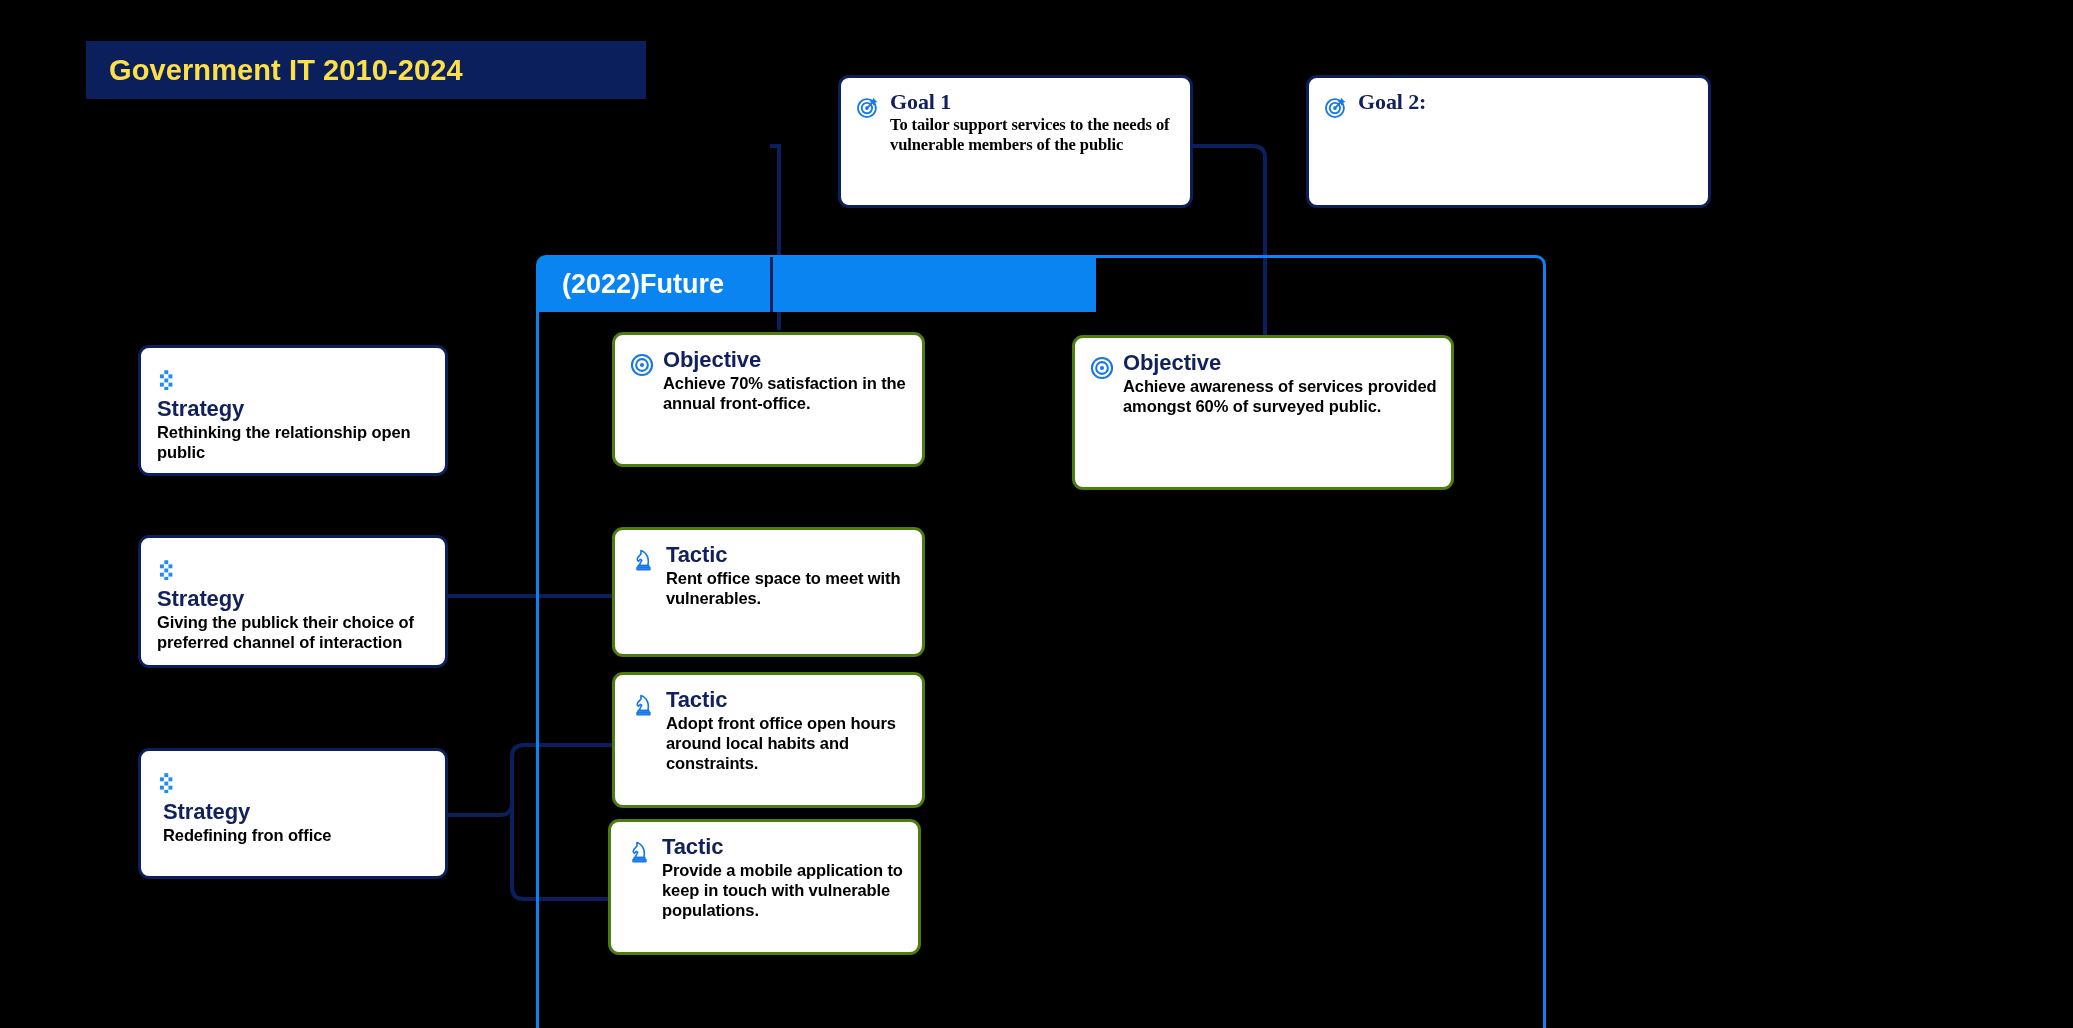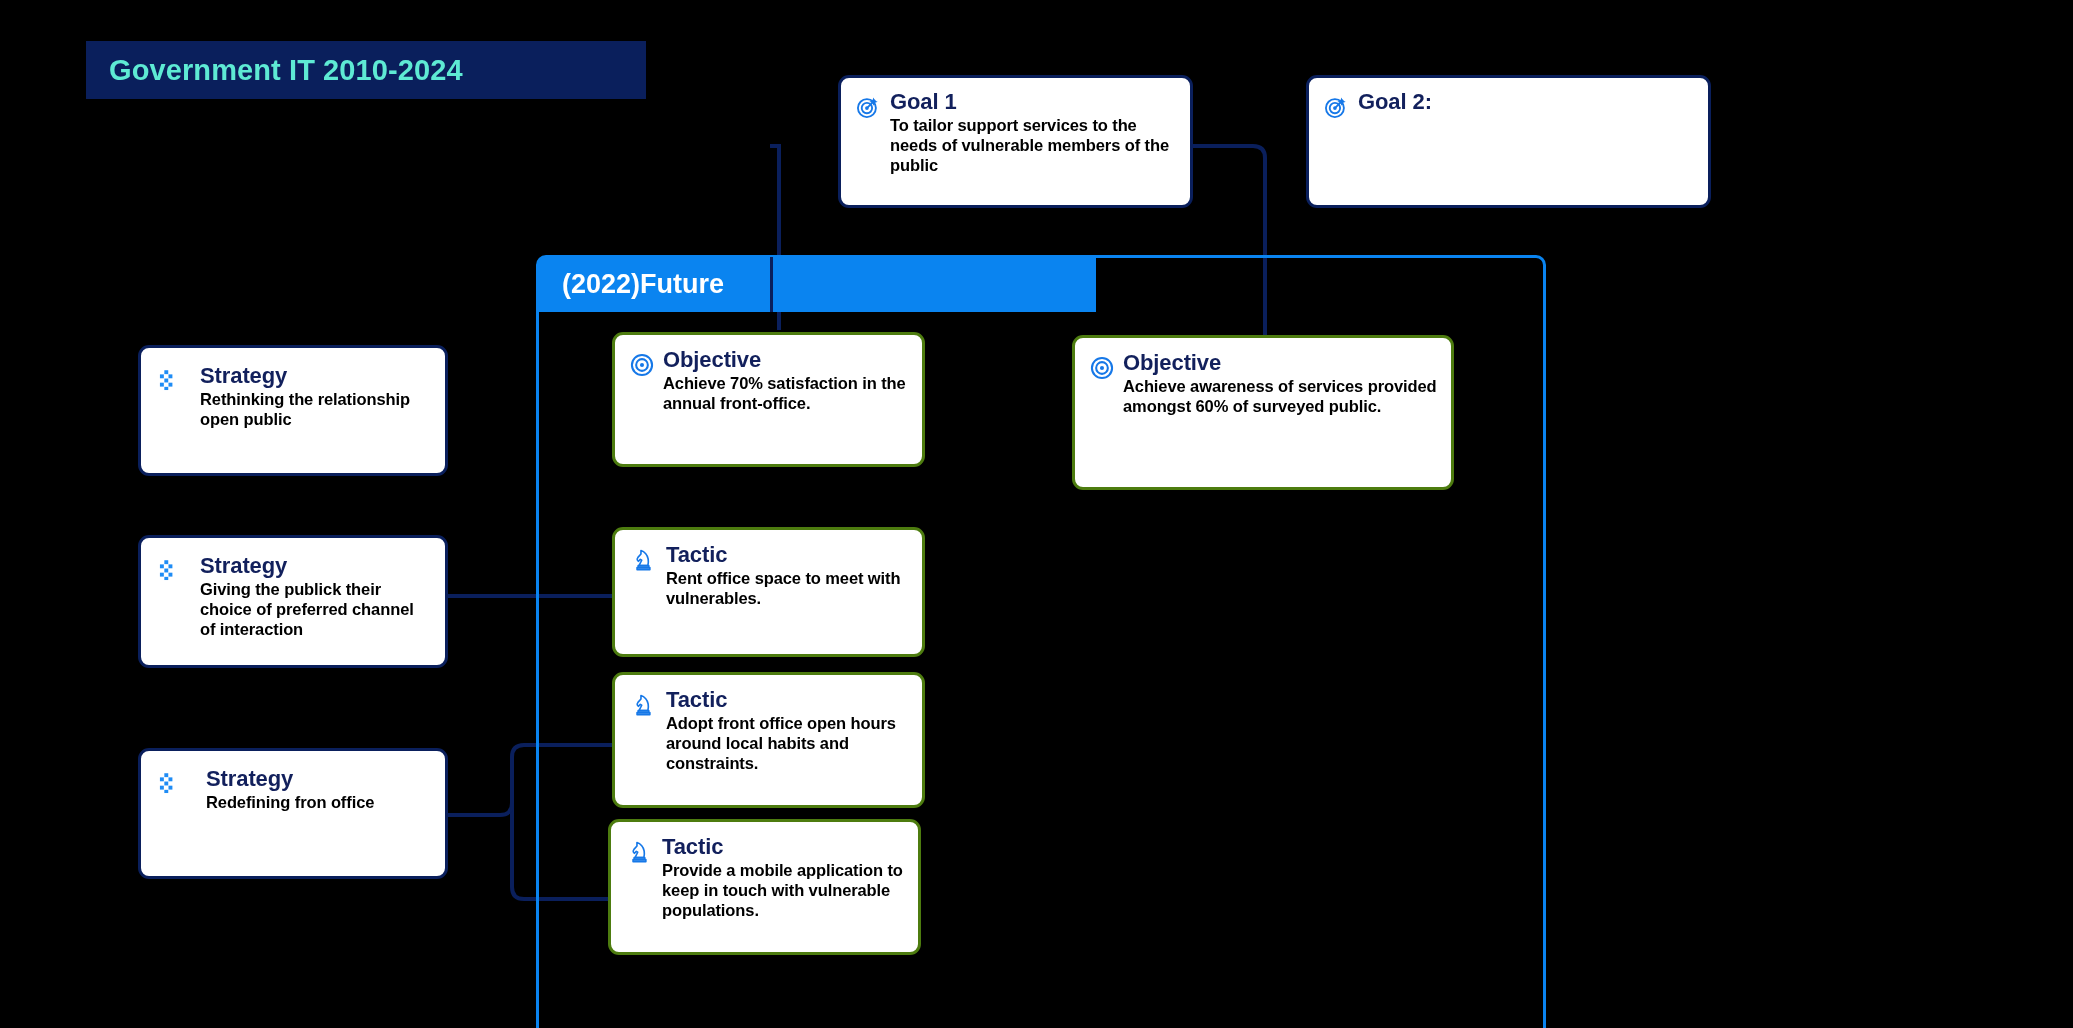--- a/index.html
+++ b/index.html
@@ -36,21 +36,21 @@
     left: 86px;
     top: 41px;
     width: 560px;
     height: 58px;
     background: #0a1f5c;
     display: flex;
     align-items: center;
     z-index: 5;
   }
   .title-banner .title-text {
-    color: #5eead4;
+    color: #fde047;
     font-size: 29px;
     font-weight: bold;
     letter-spacing: 0.1px;
     padding-left: 23px;
   }
 
   
   .future-container {
     position: absolute;
     left: 536px;
@@ -128,26 +128,26 @@
   .card-desc {
     color: #000000;
     font-size: 16.5px;
     font-weight: bold;
     line-height: 1.22;
     margin-top: 1px;
     letter-spacing: -0.1px;
   }
 
   
-  .strategy .card-inner { padding: 16px 14px 10px 16px; gap: 21px; }
+  .strategy .card-inner { padding: 16px 14px 10px 16px; gap: 6px; flex-direction: column; }
   .strategy .card-icon { width: 22px; height: 22px; margin-top: 5px; }
 
   .objective .card-inner { padding: 13px 14px 10px 14px; gap: 8px; }
   .tactic .card-inner   { padding: 13px 14px 10px 16px; }
-  .goal .card-inner     { padding: 12px 14px 10px 14px; gap: 9px; }
+  .goal .card-inner     { padding: 12px 14px 10px 14px; gap: 9px; font-family: Liberation Serif, serif; }
 </style>
 </head>
 <body>
 
 <div id="stage">
 
   <svg id="connectors" viewBox="0 0 2073 1028" width="2073" height="1028">
     <g fill="none" stroke="#0a1f5c" stroke-width="4">
 
       <path d="M 770 146 L 779 146 L 779 330"></path>

